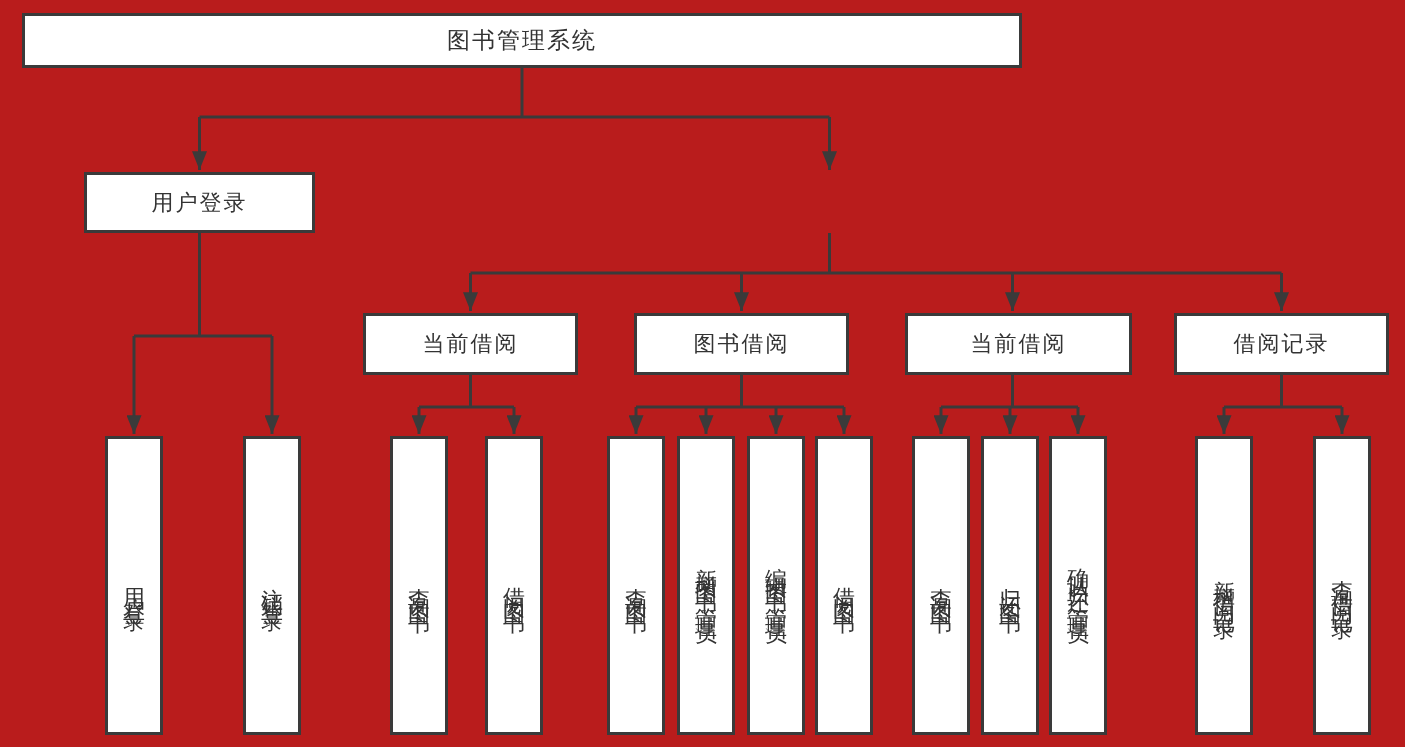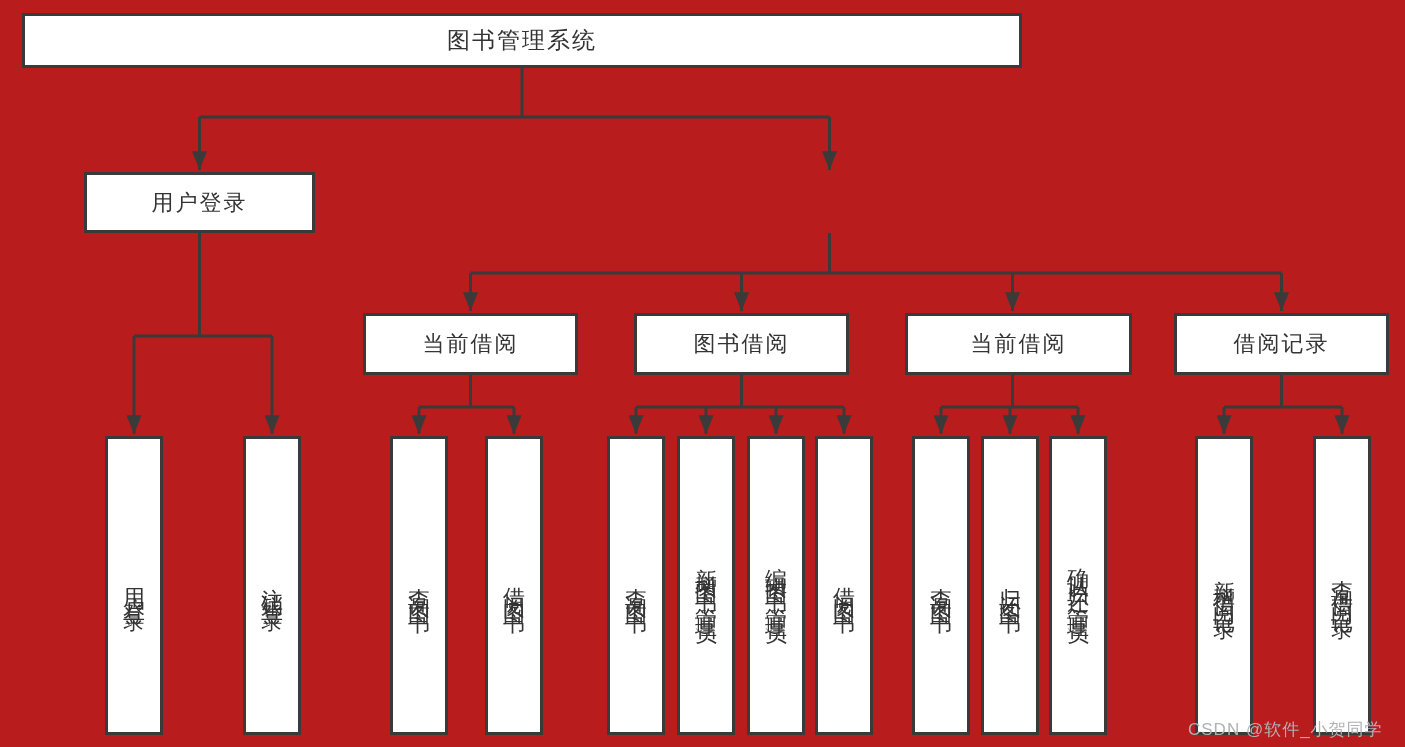--- a/index.html
+++ b/index.html
@@ -188,15 +188,14 @@
     <span>确认归还（管理员）</span>
   </div>
 
   <div class="vbox" style="left:1195px">
     <span>新增借阅记录</span>
   </div>
   <div class="vbox" style="left:1313px">
     <span>查询借阅记录</span>
   </div>
 
-  <div id="watermark">CSDN @软件_小贺同学</div>
 
 </div>
 
 </body></html>

